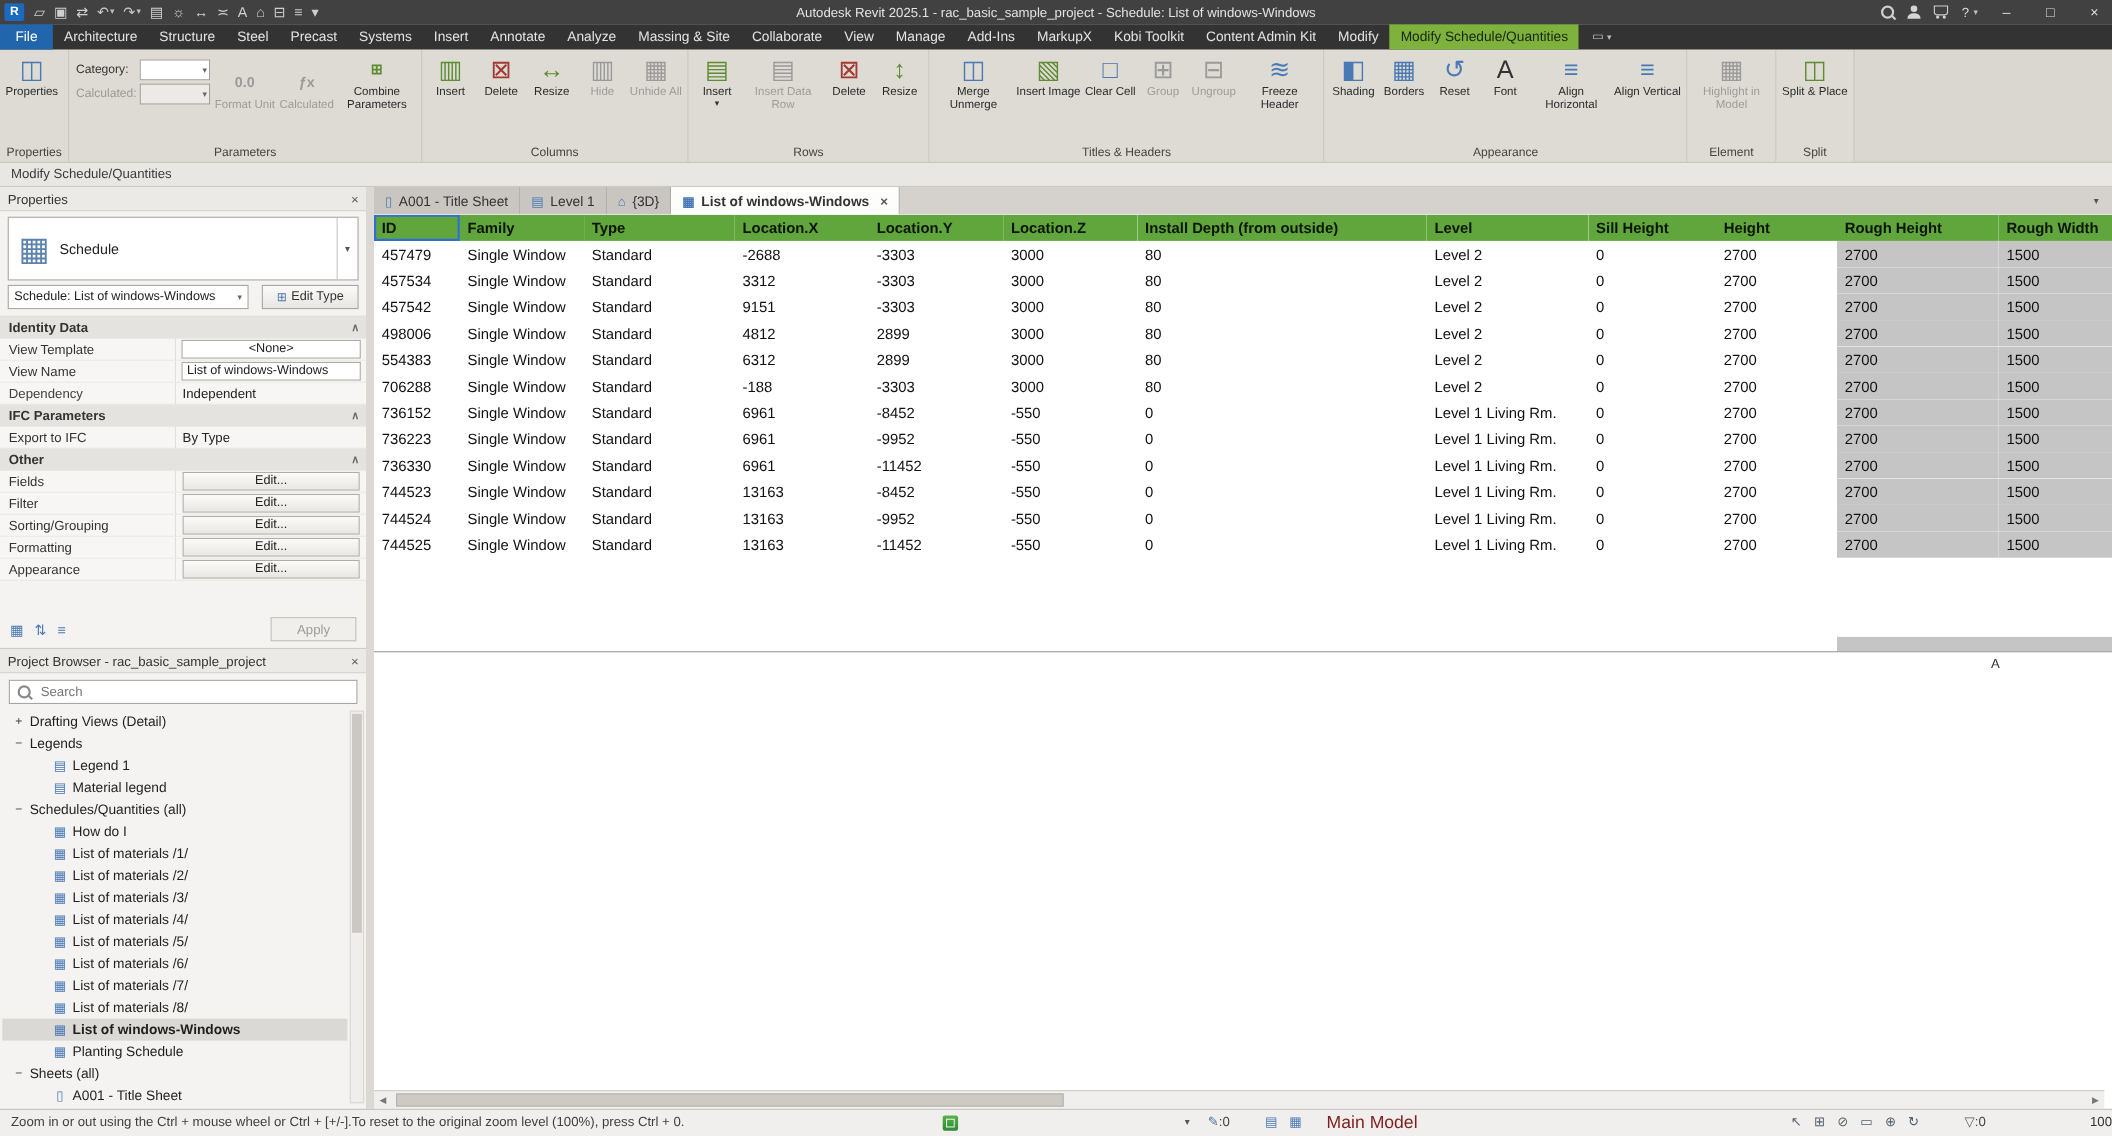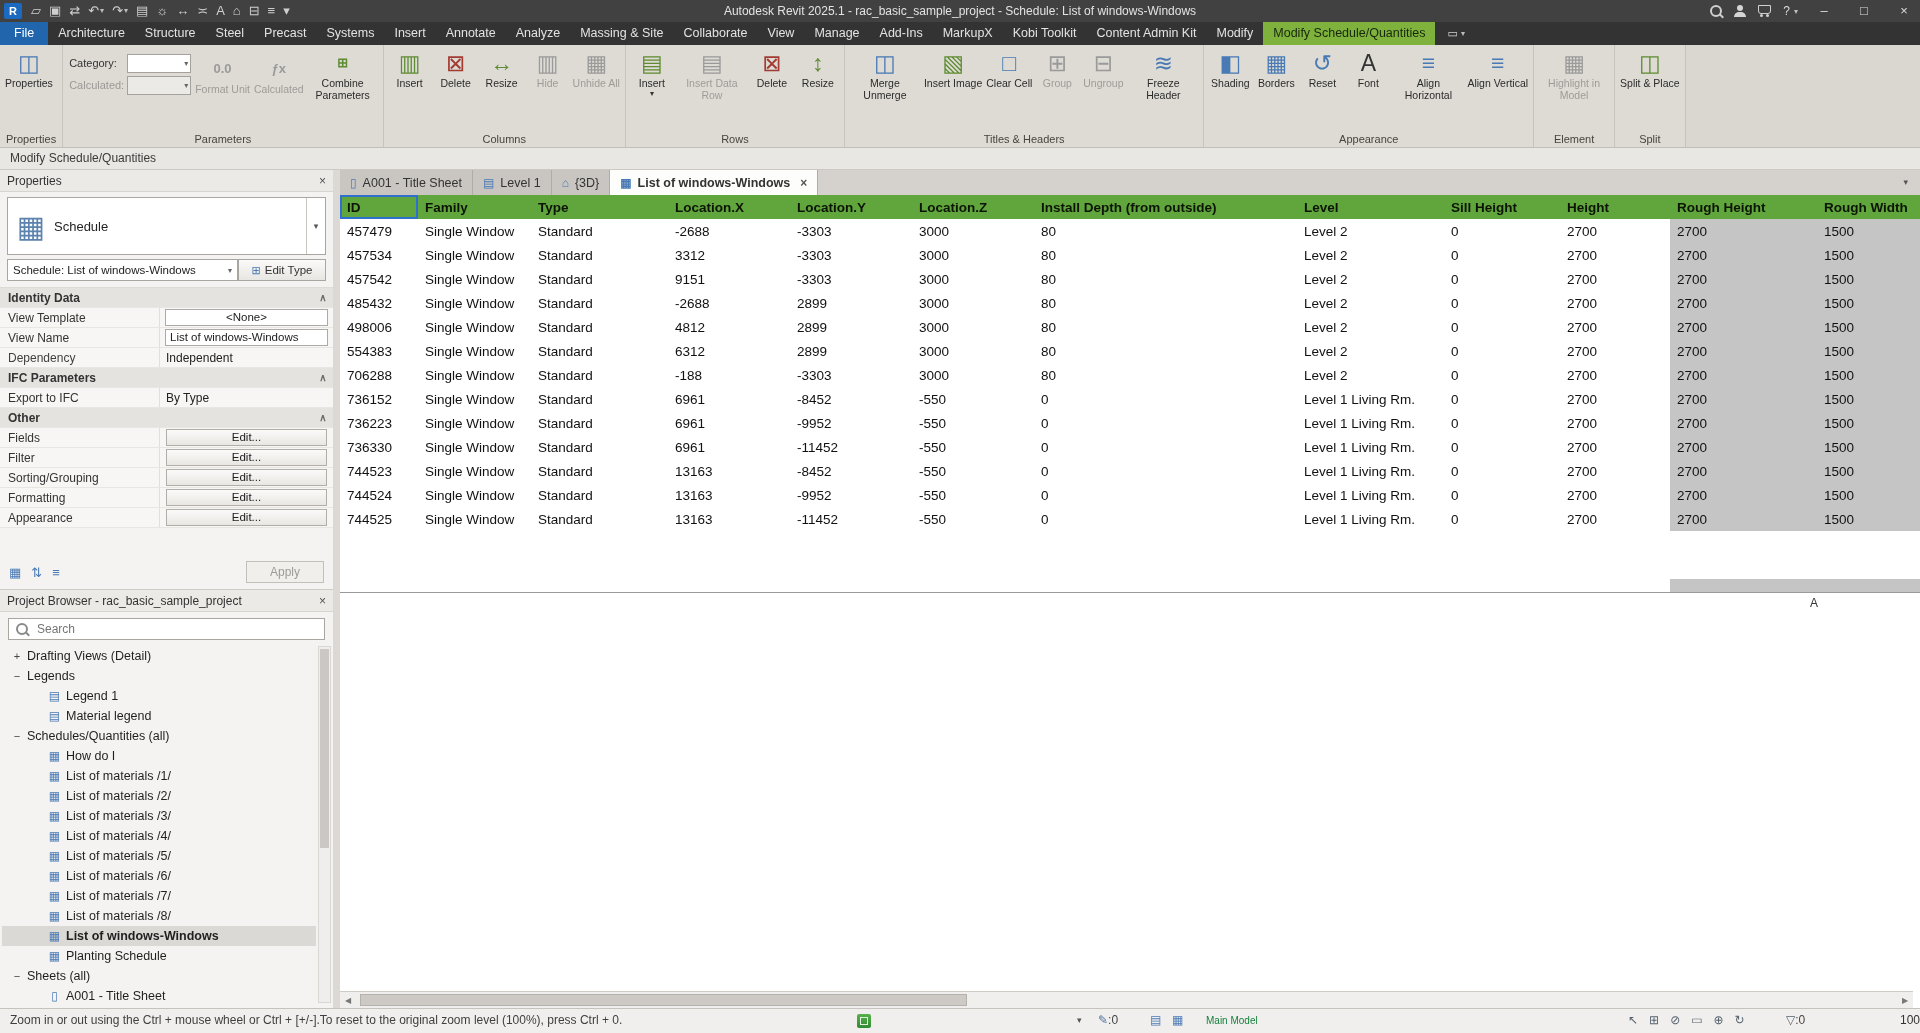--- a/index.html
+++ b/index.html
@@ -50,36 +50,36 @@
   .rib-dn:empty{display:none}
   .rib-name{height:15px;font-size:11px;color:#46443f;text-align:center;line-height:15px;white-space:nowrap;padding:0 6px}
   .params{flex-direction:row;gap:2px}
   .param-col{display:flex;flex-direction:column;padding-top:4px}
   .param-row{display:flex;align-items:center;height:22px}
   .param-lbl{width:58px;font-size:11px;color:#333;padding-left:3px;white-space:nowrap}
   .param-row.dim .param-lbl{color:#9b9996}
   .param-combo{width:60px;height:17px;border:1px solid #a5a29e;background:#fff;display:flex;align-items:center;justify-content:flex-end;padding-right:2px}
   .param-combo.disabled{background:#eceae6}
   .combo-arrow{color:#666;font-size:8px}
-  .param-btns{display:flex;align-items:center}
+  .param-btns{display:flex;align-items:flex-end}
 
   
   #modebar{position:absolute;left:0;top:147px;width:1920px;height:23px;background:#e9e7e3;border-bottom:1px solid #ccc9c5;line-height:22px;padding-left:10px;font-size:12px;color:#3a3a3a;box-sizing:border-box;z-index:27}
 
   
   .palette{position:absolute;left:0;width:333px;background:#f4f3f1;border-right:1px solid #c9c6c2}
   #properties-palette{top:170px;height:419px;border-bottom:1px solid #cfccc8}
   #project-browser{top:590px;height:418px}
   .pal-head{height:21px;background:#eceae7;border-bottom:1px solid #d8d5d1;display:flex;align-items:center;padding:0 7px;font-size:12px;color:#333}
   .pal-close{margin-left:auto;color:#555;font-size:12px;cursor:default}
   .type-selector{margin:5px 7px 0;height:56px;background:#fff;border:1px solid #a9a6a2;display:flex;align-items:center;position:relative}
   .ts-ico{font-size:30px;color:#5b83ad;width:46px;text-align:center}
   .ts-lbl{font-size:13px;color:#222}
   .ts-arrow{position:absolute;right:0;top:0;bottom:0;width:18px;border-left:1px solid #c9c6c2;display:flex;align-items:center;justify-content:center;color:#555;font-size:9px}
-  .inst-row{margin:4px 7px 0;display:flex;gap:0;height:22px}
+  .inst-row{margin:4px 7px 0;display:flex;gap:12px;height:22px}
   .inst-combo{flex:1;border:1px solid #a9a6a2;background:#fff;display:flex;align-items:center;padding:0 5px;font-size:11.5px;min-width:0}
   .inst-txt{flex:1;white-space:nowrap;overflow:hidden}
   .edit-type-btn{width:86px;border:1px solid #a9a6a2;background:linear-gradient(#fbfaf9,#e8e6e2);display:flex;align-items:center;justify-content:center;gap:4px;font-size:11.5px;color:#333}
   .et-ico{color:#4a7ab5;font-size:11px}
   .prop-grid{margin-top:6px;border-top:1px solid #dedbd7}
   .prop-row{display:flex;align-items:center;height:19px;border-bottom:1px solid #e8e6e3;background:#f7f6f4}
   .prop-row.section{background:#e5e3df;font-weight:bold}
   .p-lbl{width:160px;padding-left:8px;font-size:12px;color:#333;white-space:nowrap;overflow:hidden;border-right:1px solid #e2dfdb;align-self:stretch;display:flex;align-items:center;box-sizing:border-box}
   .section .p-lbl{border-right:none;flex:1}
   .p-val{flex:1;align-self:stretch;display:flex;align-items:center;min-width:0}
@@ -140,21 +140,21 @@
 
   
   #statusbar{position:absolute;left:0;top:1008px;width:1920px;height:25px;background:#f0efed;border-top:1px solid #c6c3bf;box-sizing:border-box}
   .sb-msg{position:absolute;left:10px;top:0;line-height:23px;font-size:12px;color:#3f3f3f;white-space:nowrap}
   .ws-icon{position:absolute;left:857px;top:5px;width:14px;height:14px;border-radius:2px;background:linear-gradient(#58b24a,#2f8a33)}
   .ws-icon::after{content:"";position:absolute;left:3px;top:3px;right:3px;bottom:3px;border:1px solid rgba(255,255,255,.85)}
   .sb-caret{position:absolute;left:1077px;top:0;line-height:23px;font-size:9px;color:#555}
   .sb-edit{position:absolute;left:1098px;top:0;line-height:23px;color:#4a6e9e;font-size:12px}
   .sb-edit .cnt{color:#444}
   .sb-mini{position:absolute;top:0;line-height:23px;color:#4a7ab5;font-size:12px}
-  .sb-mainmodel{position:absolute;left:1206px;top:0;line-height:23px;font-size:10px;color:#15803d}
+  .sb-mainmodel{position:absolute;left:1206px;top:0;line-height:23px;font-size:16px;color:#7f1d1d}
   .sb-right-icons{position:absolute;left:1628px;top:0;display:flex;gap:11px}
   .sb-ico{line-height:23px;font-size:12px;color:#55626e}
   .sb-filter{position:absolute;left:1786px;top:0;line-height:23px;font-size:12px;color:#55626e}
   .sb-filter .cnt{color:#444}
   .sb-zoom{position:absolute;left:1900px;top:0;line-height:23px;font-size:12px;color:#333}
 </style>
 </head>
 <body>
 
 <div id="app">
@@ -782,34 +782,20 @@
               <td>-3303</td>
               <td>3000</td>
               <td>80</td>
               <td>Level 2</td>
               <td>0</td>
               <td>2700</td>
               <td class="shade">2700</td>
               <td class="shade">1500</td>
             </tr>
             <tr>
-              <td>485432</td>
-              <td>Single Window</td>
-              <td>Standard</td>
-              <td>-2688</td>
-              <td>2899</td>
-              <td>3000</td>
-              <td>80</td>
-              <td>Level 2</td>
-              <td>0</td>
-              <td>2700</td>
-              <td class="shade">2700</td>
-              <td class="shade">1500</td>
-            </tr>
-            <tr>
               <td>498006</td>
               <td>Single Window</td>
               <td>Standard</td>
               <td>4812</td>
               <td>2899</td>
               <td>3000</td>
               <td>80</td>
               <td>Level 2</td>
               <td>0</td>
               <td>2700</td>

